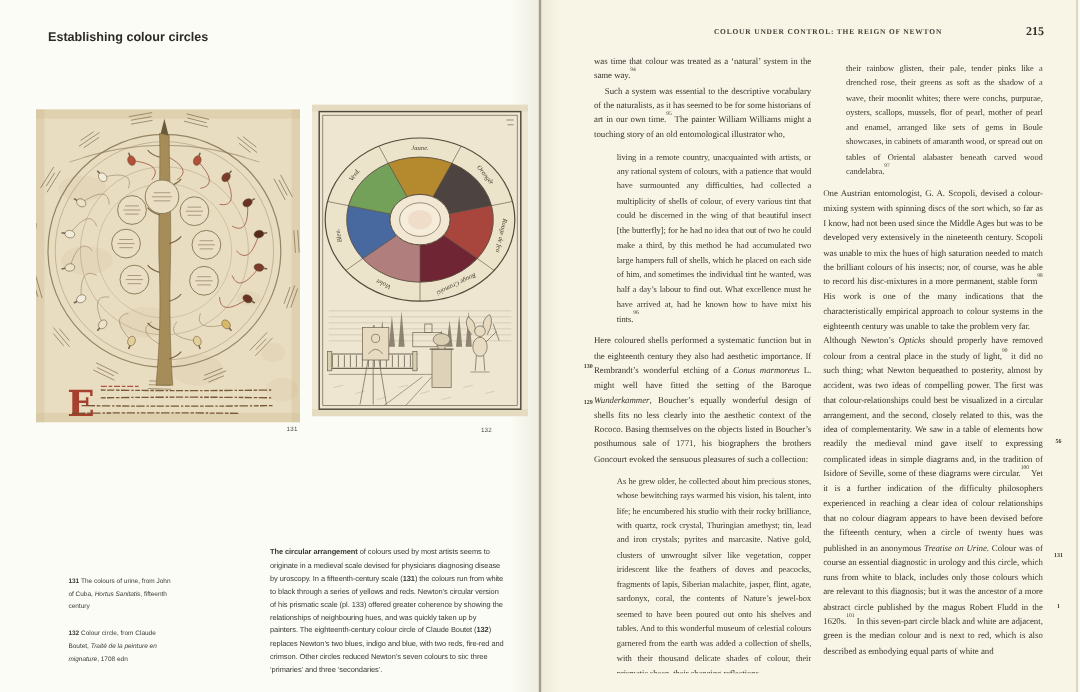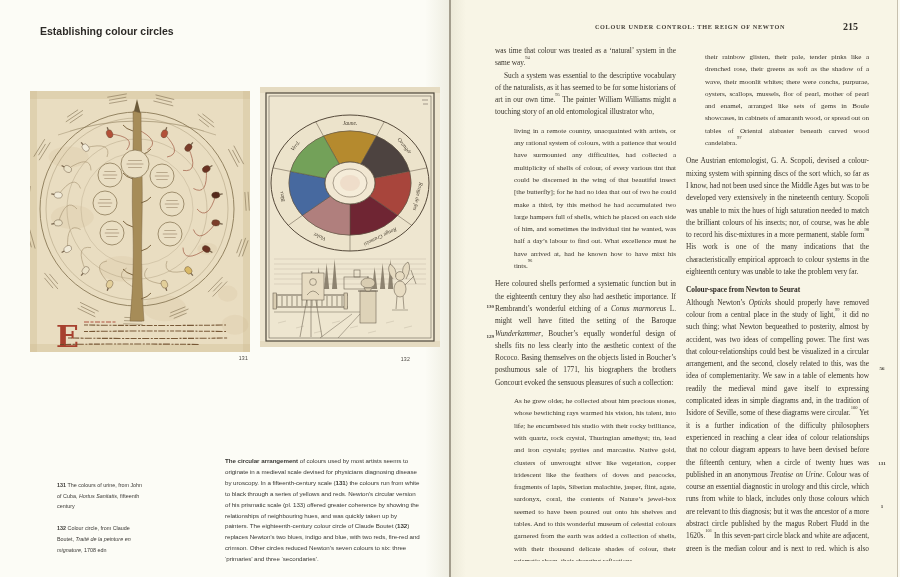--- a/index.html
+++ b/index.html
@@ -1,18 +1,18 @@
 <!DOCTYPE html>
 <html><head>
 <meta charset="utf-8">
 <style>
   html,body{margin:0;padding:0;background:#e8e8e4;}
   .spread{position:relative;width:900px;height:577px;overflow:hidden;
           font-family:"Liberation Serif",serif;background:#fbfbf5;}
-  .page{position:absolute;top:0;height:577px;}
+  .page{position:absolute;top:0;height:577px;padding-left:12px;}
   .page.left{left:0;width:450px;
      background:linear-gradient(90deg,#fcfcf6 0,#fcfcf6 425px,#efeee2 449px);}
   .page.right{left:450px;width:450px;
      background:linear-gradient(90deg,#ece9d8 0,#f8f5e6 16px,#f8f5e6 100%);}
   .gutter{position:absolute;left:449px;top:0;width:2px;height:577px;
      background:#a39d8d;}
   .page-edge{position:absolute;left:897px;top:0;width:3px;height:577px;
      background:#fbfaf2;border-left:1px solid #c7c0ae;}
 
   
@@ -432,21 +432,20 @@
     <div class="col col1" id="col1">
         <div class="blk para"><span>was time that colour was treated as a ‘natural’ system in the same way.</span><sup class="sup">94</sup></div>
         <div class="blk para indent"><span>Such a system was essential to the descriptive vocabulary of the naturalists, as it has seemed to be for some historians of art in our own time.</span><sup class="sup">95</sup><span> The painter William Williams might a touching story of an old entomological illustrator who,</span></div>
         <div class="blk quote"><span>living in a remote country, unacquainted with artists, or any rational system of colours, with a patience that would have surmounted any difficulties, had collected a multiplicity of shells of colour, of every various tint that could be discerned in the wing of that beautiful insect [the butterfly]; for he had no idea that out of two he could make a third, by this method he had accumulated two large hampers full of shells, which he placed on each side of him, and sometimes the individual tint he wanted, was half a day’s labour to find out. What excellence must he have arrived at, had he known how to have mixt his tints.</span><sup class="sup">96</sup></div>
         <div class="blk para"><span>Here coloured shells performed a systematic function but in the eighteenth century they also had aesthetic importance. If Rembrandt’s wonderful etching of a </span><i>Conus marmoreus</i><span> L. might well have fitted the setting of the Baroque </span><i>Wunderkammer</i><span>, Boucher’s equally wonderful design of shells fits no less clearly into the aesthetic context of the Rococo. Basing themselves on the objects listed in Boucher’s posthumous sale of 1771, his biographers the brothers Goncourt evoked the sensuous pleasures of such a collection:</span></div>
         <div class="blk quote"><span>As he grew older, he collected about him precious stones, whose bewitching rays warmed his vision, his talent, into life; he encumbered his studio with their rocky brilliance, with quartz, rock crystal, Thuringian amethyst; tin, lead and iron crystals; pyrites and marcasite. Native gold, clusters of unwrought silver like vegetation, copper iridescent like the feathers of doves and peacocks, fragments of lapis, Siberian malachite, jasper, flint, agate, sardonyx, coral, the contents of Nature’s jewel-box seemed to have been poured out onto his shelves and tables. And to this wonderful museum of celestial colours garnered from the earth was added a collection of shells, with their thousand delicate shades of colour, their prismatic sheen, their changing reflections,</span></div>
       </div>
     <div class="col col2" id="col2">
         <div class="blk quote"><span>their rainbow glisten, their pale, tender pinks like a drenched rose, their greens as soft as the shadow of a wave, their moonlit whites; there were conchs, purpurae, oysters, scallops, mussels, flor of pearl, mother of pearl and enamel, arranged like sets of gems in Boule showcases, in cabinets of amaranth wood, or spread out on tables of Oriental alabaster beneath carved wood candelabra.</span><sup class="sup">97</sup></div>
         <div class="blk para"><span>One Austrian entomologist, G. A. Scopoli, devised a colour-mixing system with spinning discs of the sort which, so far as I know, had not been used since the Middle Ages but was to be developed very extensively in the nineteenth century. Scopoli was unable to mix the hues of high saturation needed to match the brilliant colours of his insects; nor, of course, was he able to record his disc-mixtures in a more permanent, stable form</span><sup class="sup">98</sup><span> His work is one of the many indications that the characteristically empirical approach to colour systems in the eighteenth century was unable to take the problem very far.</span></div>
-        <div class="blk subhead"><span>Colour-space from Newton to Seurat</span></div>
         <div class="blk para"><span>Although Newton’s </span><i>Opticks</i><span> should properly have removed colour from a central place in the study of light,</span><sup class="sup">99</sup><span> it did no such thing; what Newton bequeathed to posterity, almost by accident, was two ideas of compelling power. The first was that colour-relationships could best be visualized in a circular arrangement, and the second, closely related to this, was the idea of complementarity. We saw in a table of elements how readily the medieval mind gave itself to expressing complicated ideas in simple diagrams and, in the tradition of Isidore of Seville, some of these diagrams were circular.</span><sup class="sup">100</sup><span> Yet it is a further indication of the difficulty philosophers experienced in reaching a clear idea of colour relationships that no colour diagram appears to have been devised before the fifteenth century, when a circle of twenty hues was published in an anonymous </span><i>Treatise on Urine</i><span>. Colour was of course an essential diagnostic in urology and this circle, which runs from white to black, includes only those colours which are relevant to this diagnosis; but it was the ancestor of a more abstract circle published by the magus Robert Fludd in the 1620s.</span><sup class="sup">101</sup><span> In this seven-part circle black and white are adjacent, green is the median colour and is next to red, which is also described as embodying equal parts of white and</span></div>
       </div>
     <div id="marginNotes">
         <span class="mnote left" style="top: 304px;">130</span>
         <span class="mnote left" style="top: 334px;">129</span>
         <span class="mnote right" style="top: 366px;">56</span>
         <span class="mnote right" style="top: 461px;">131</span>
         <span class="mnote right" style="top: 504px;">1</span>
       </div>
   </section>

